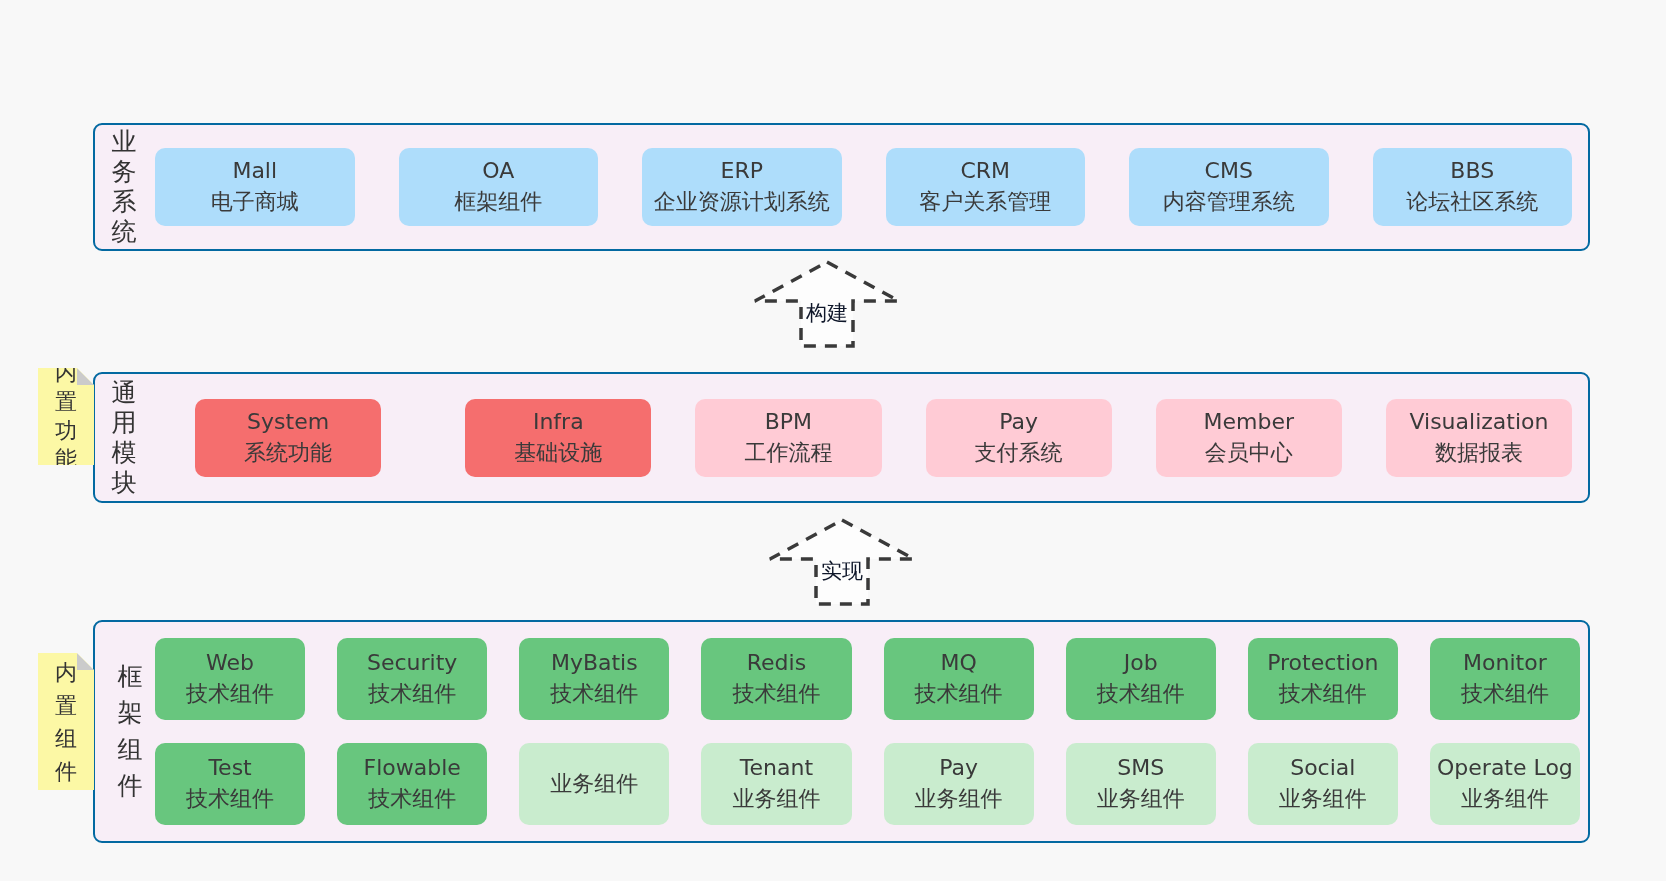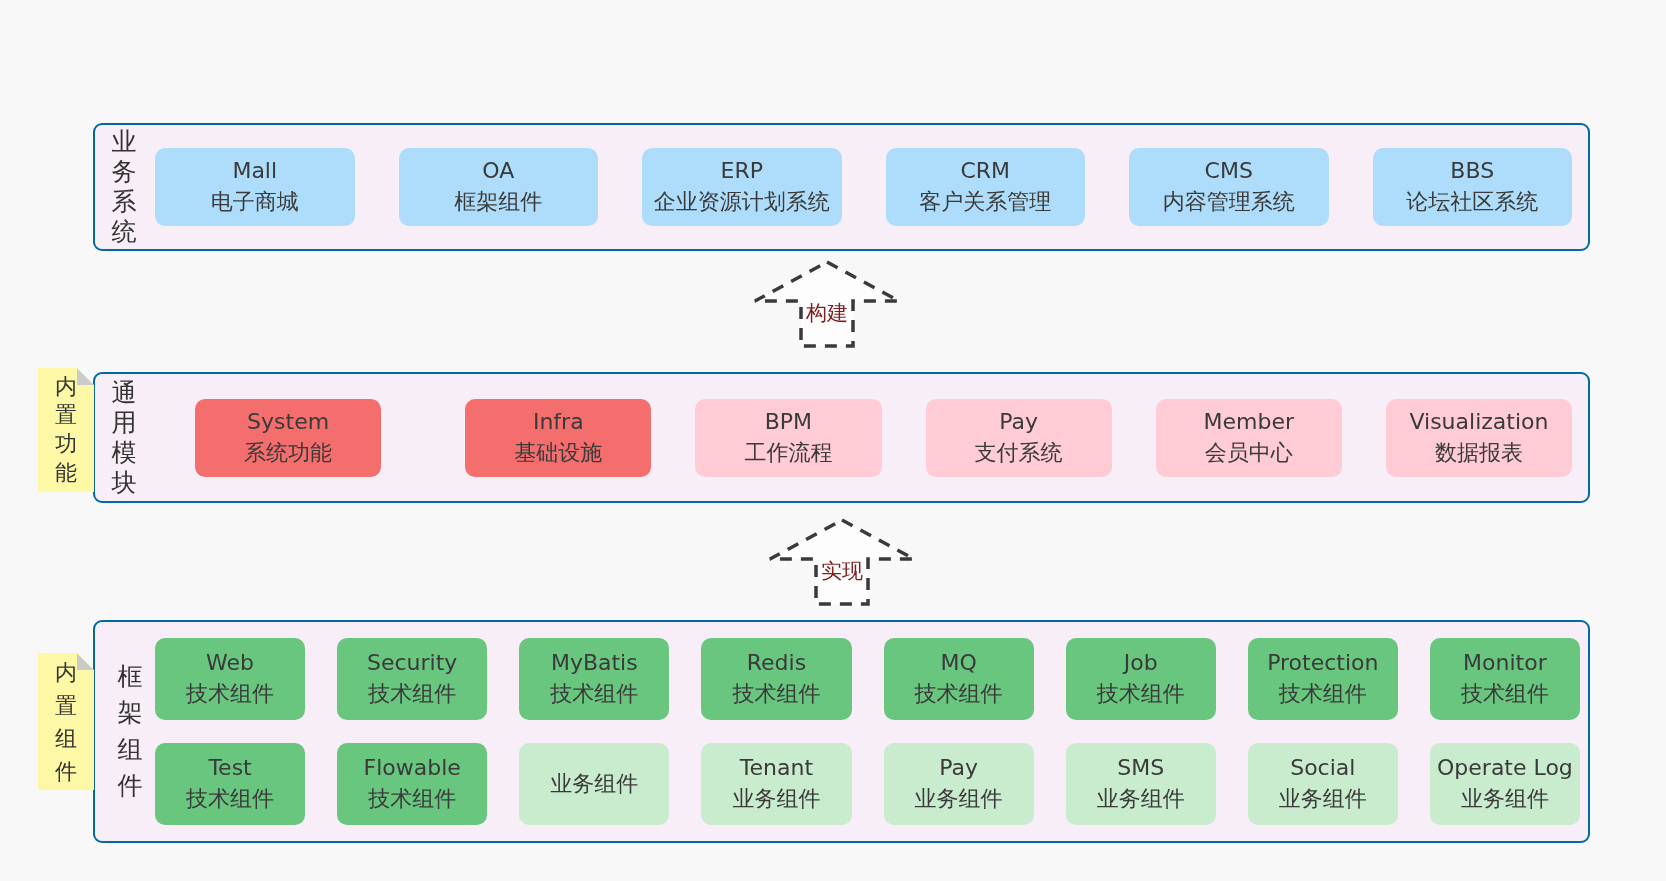--- a/index.html
+++ b/index.html
@@ -45,36 +45,36 @@
   .pink       { background:#ffcbd5; }
   .green      { background:#68c67e; }
   .lightgreen { background:#c9ecce; }
   
   .sticky {
     position:absolute; left:38px; width:56px; background:#fcf8a5; z-index:5;
     clip-path:polygon(0 0, calc(100% - 17px) 0, 100% 17px, 100% 100%, 0 100%);
     display:flex; align-items:center; justify-content:center;
     font-size:22px; color:#333;
   }
-  #sticky1 { top:368px; height:124px; }
+  #sticky1 { top:368px; height:97px; }
   #sticky2 { top:653px; height:137px; }
   .sticky .label { display:block; width:24px; word-break:break-all; text-align:center; line-height:1.3; }
   #sticky2 .label { line-height:1.5; }
   .fold {
     position:absolute; top:0; right:0; width:17px; height:17px;
     background:#cbcbcb; clip-path:polygon(0 0, 100% 100%, 0 100%);
   }
   
   .arrow { position:absolute; width:150px; height:92px; }
   #arrow1 { left:752px; top:259px; }
   #arrow2 { left:767px; top:517px;text-align:center; }
   .arrow svg { display:block; }
   .arrow .arrow-label {
     position:absolute; left:50%; top:40px; transform:translateX(-50%);
-    background:#fdfdfd; padding:0 3px; font-size:21px; color:#7f1d1d; white-space:nowrap;
+    background:#fdfdfd; padding:0 3px; font-size:21px; color:#0f172a; white-space:nowrap;
   }
 </style>
 </head>
 <body>
 
 <div id="canvas">
 
   <div class="band" id="band1">
     <div class="band-inner">
       <div class="band-label">

